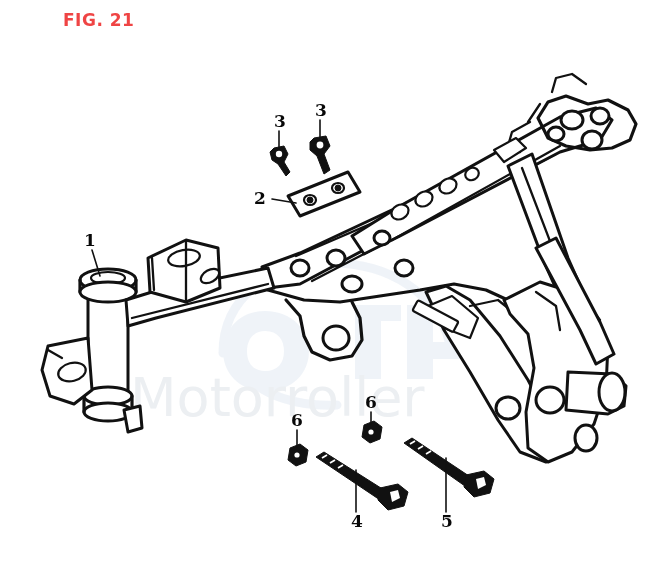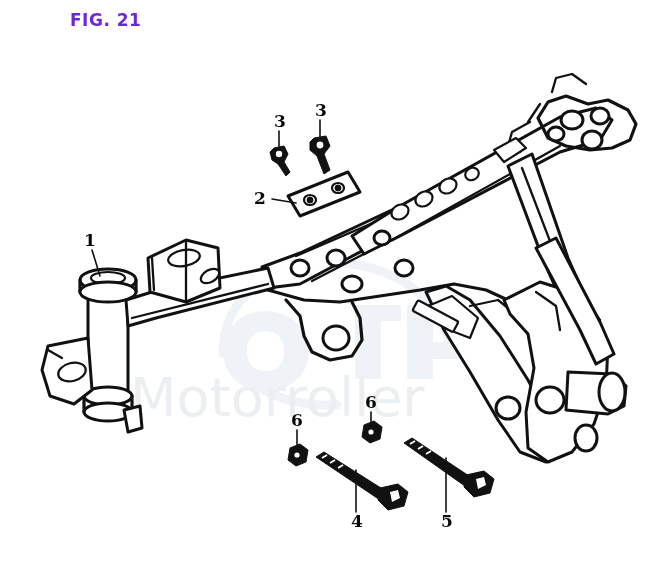--- a/index.html
+++ b/index.html
@@ -40,26 +40,26 @@
     position: absolute;
     left: 205px;
     top: 245px;
     width: 300px;
     height: 180px;
     opacity: 0.55;
   }
   
   #fig-title {
     position: absolute;
-    left: 70px;
+    left: 63px;
     top: 10px;
     font-family: "DejaVu Sans", sans-serif;
     font-size: 17px;
     font-weight: 700;
-    color: #6d28d9;
+    color: #ef4444;
     letter-spacing: 0.5px;
   }
   
   .callout {
     position: absolute;
     font-family: "DejaVu Serif", serif;
     font-size: 17px;
     font-weight: 700;
     color: #080808;
     line-height: 1;

